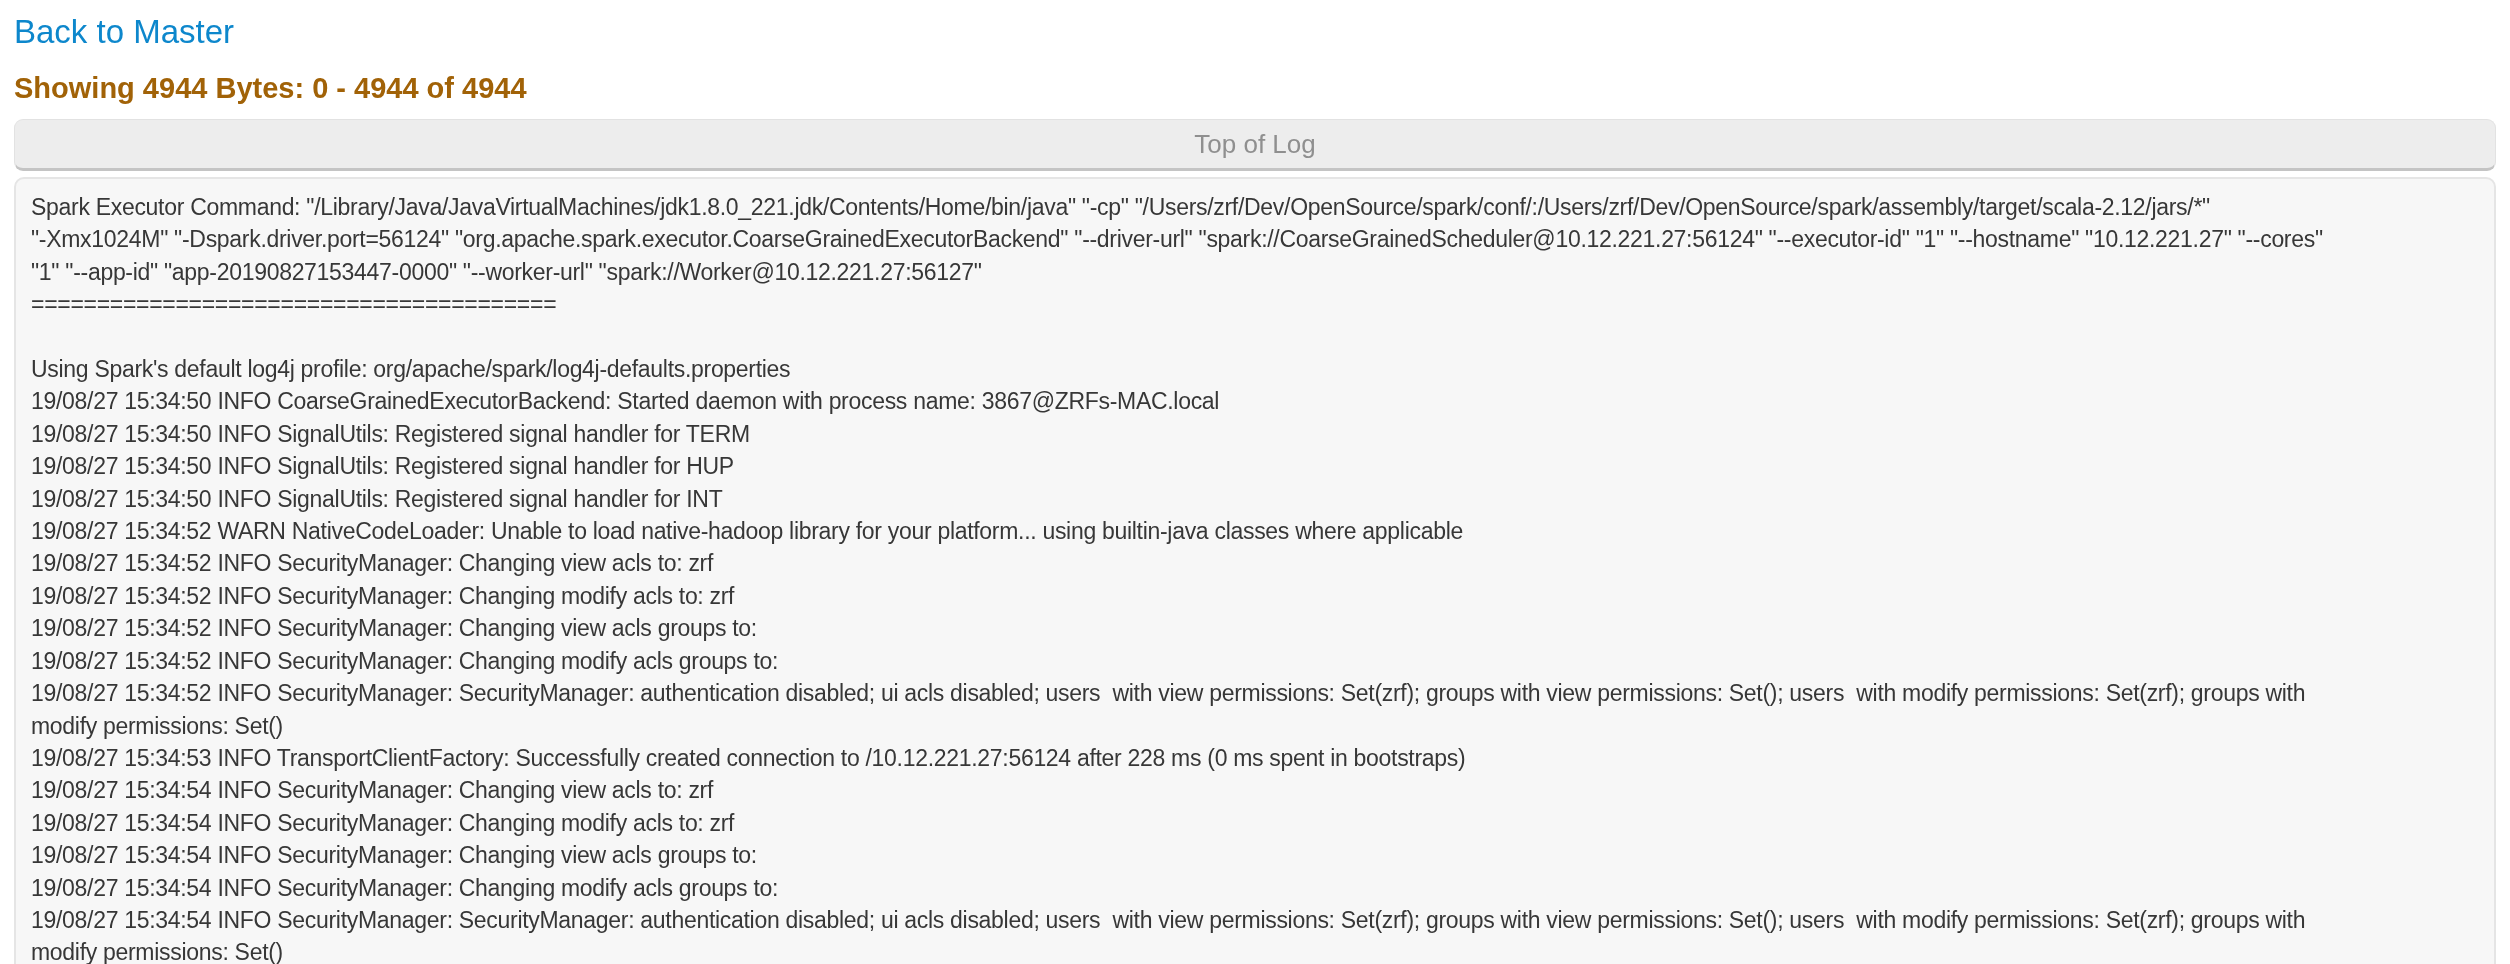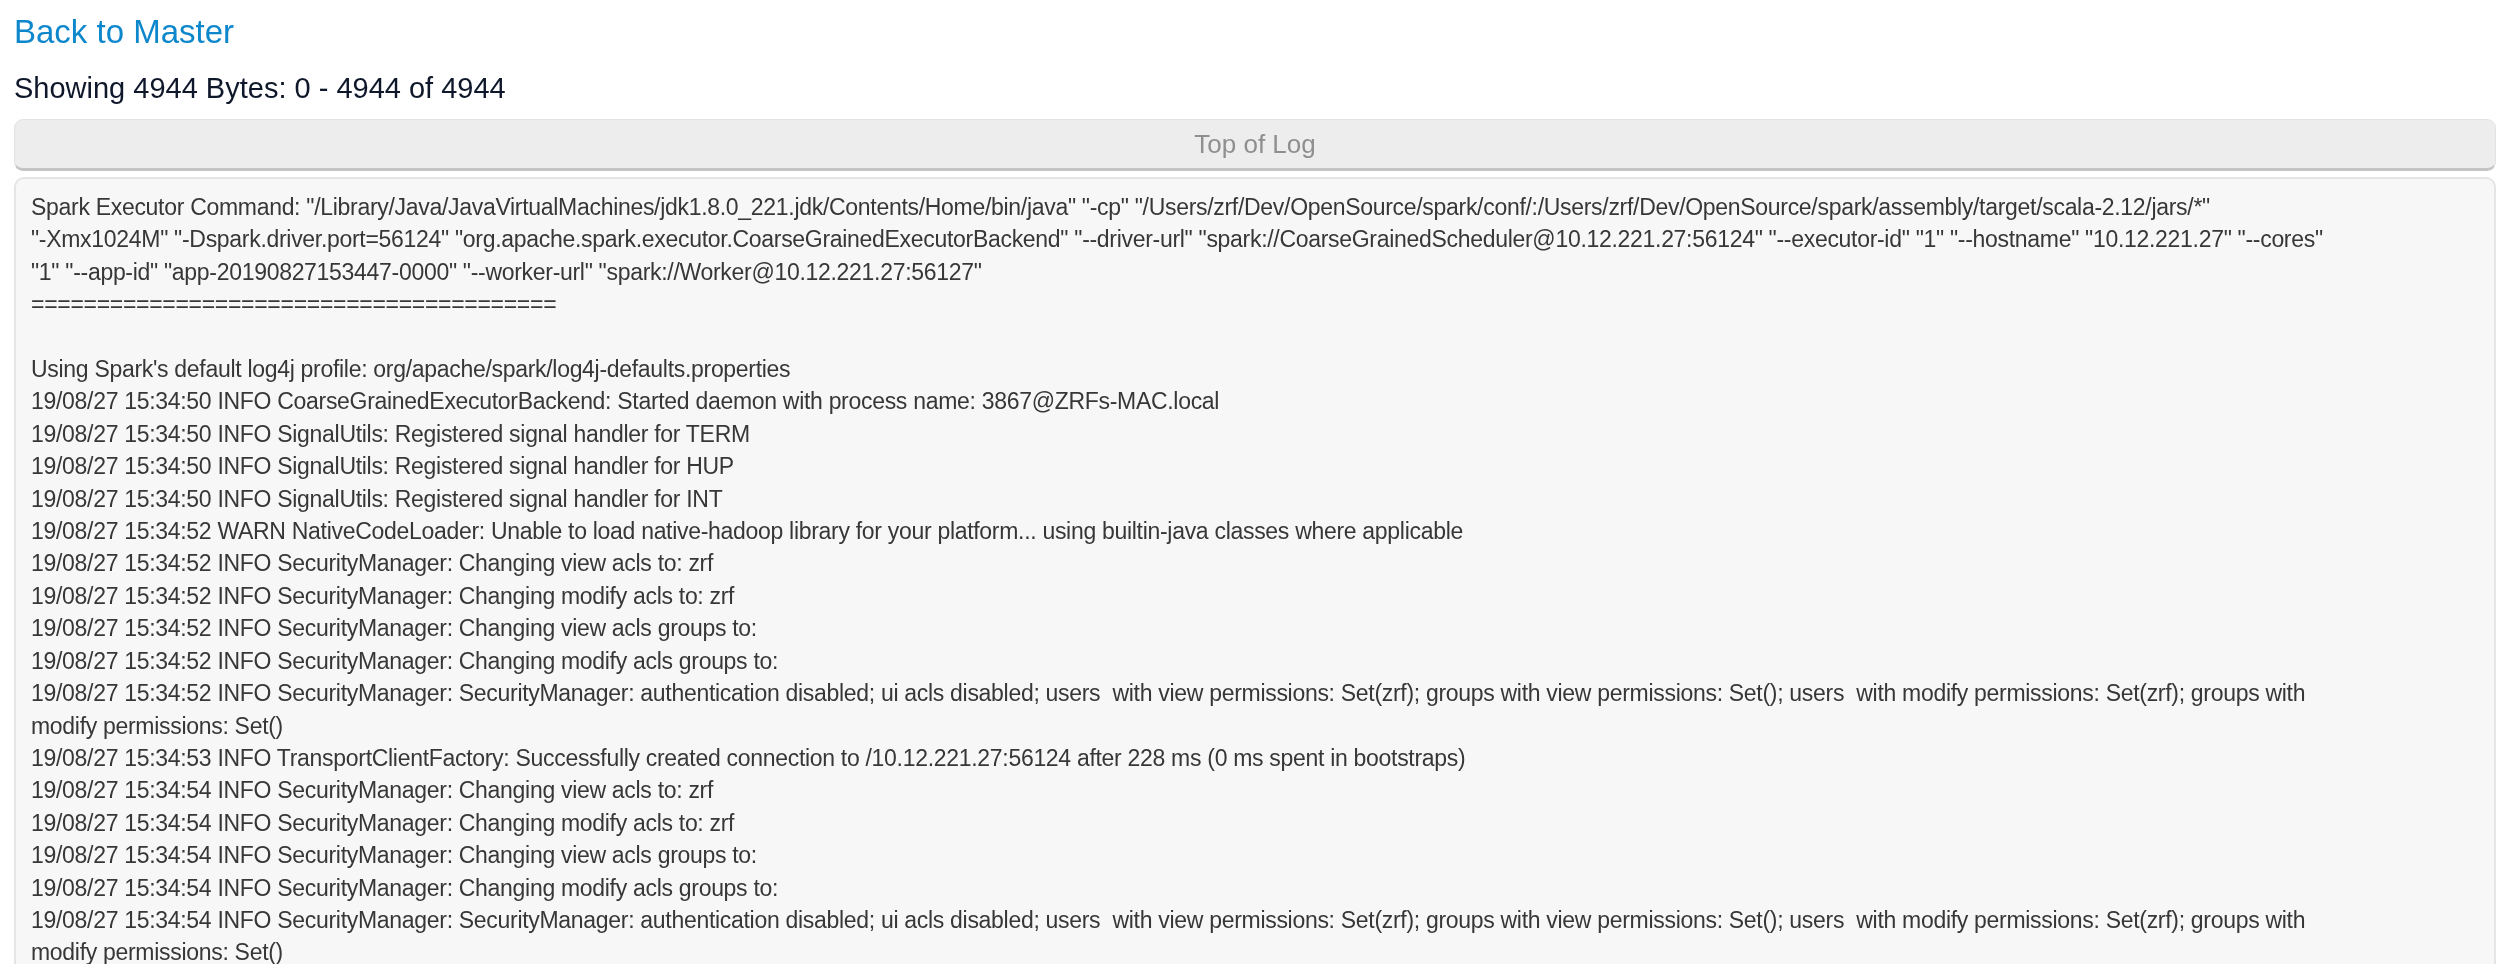--- a/index.html
+++ b/index.html
@@ -22,21 +22,22 @@
     font-size: 33px;
     line-height: 30px;
     color: #0d87cc;
     text-decoration: none;
     cursor: pointer;
   }
   .byte-range {
     margin-top: 26px;
     font-size: 29px;
     line-height: 31px;
-    color: #0f172a;
+    color: #a16207;
+    font-weight: bold;
   }
   .top-btn {
     margin-top: 15px;
     height: 48px;
     background: #ededed;
     border: 1px solid #e2e2e2;
     border-bottom: 3px solid #c4c4c4;
     border-radius: 9px;
     display: flex;
     align-items: center;

